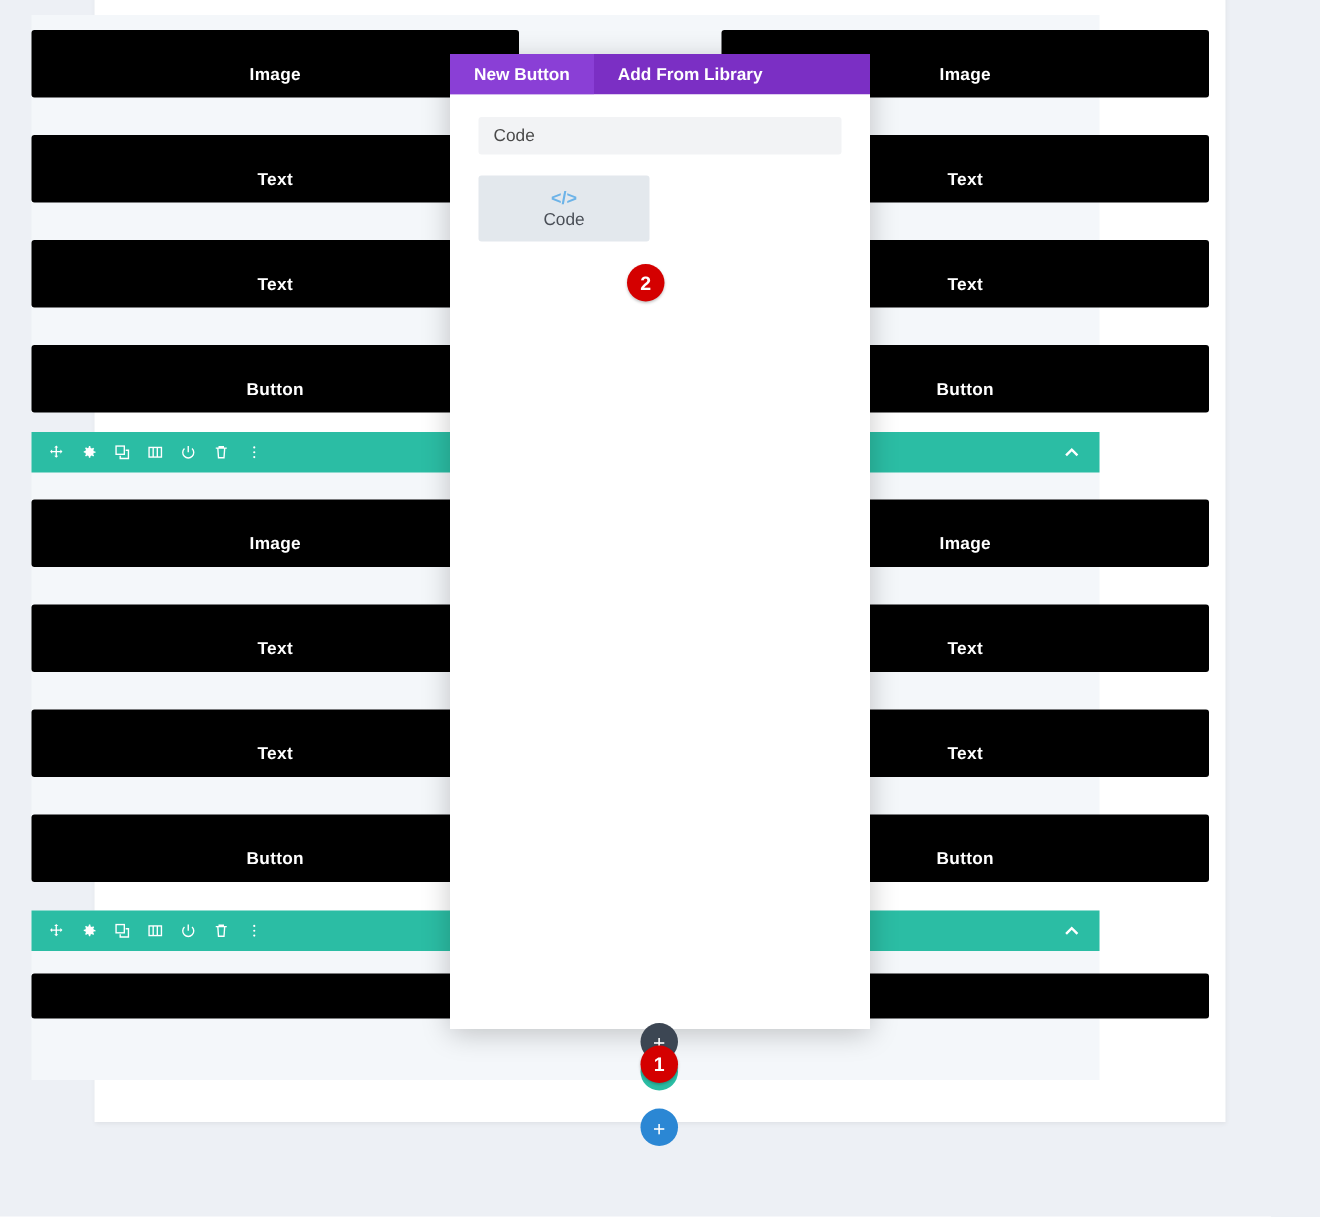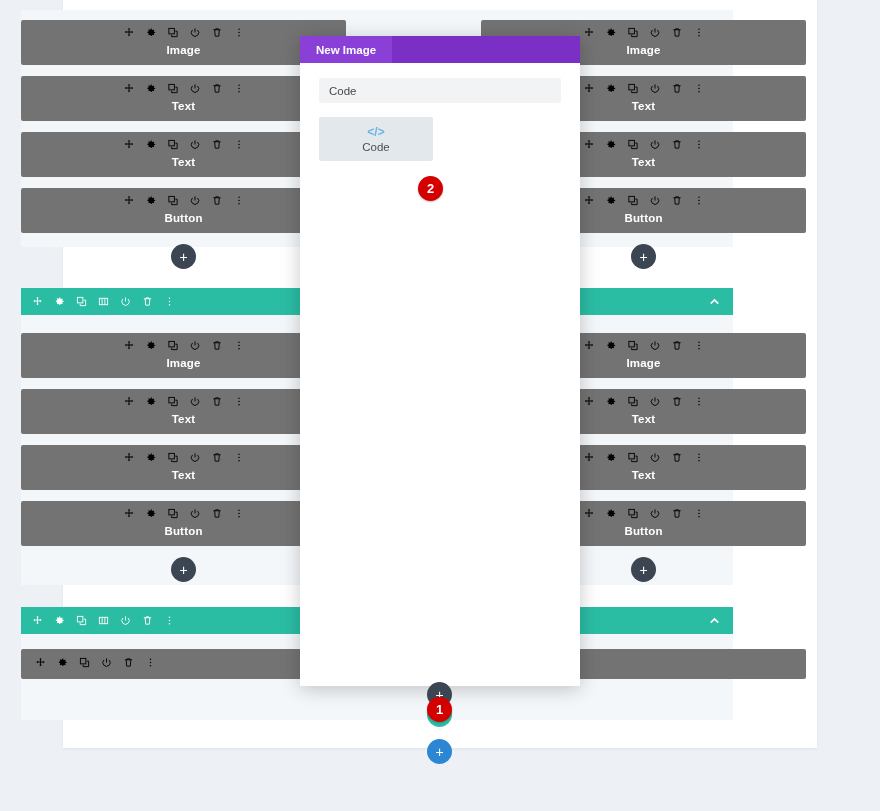--- a/index.html
+++ b/index.html
@@ -74,23 +74,23 @@
   
   .col {
     position: absolute;
     width: 325px;
   }
   .col.left  { left: 21px; }
   .col.right { left: 481px; }
 
   .module {
     position: relative;
-    background: #737373;
+    background: #000000;
     height: 45px;
-    margin-bottom: 11px;
+    margin-bottom: 25px;
     border-radius: 2px;
     overflow: hidden;
   }
   .module .mod-icons {
     position: absolute;
     top: 7px;
     left: 50%;
     transform: translateX(-50%);
     display: flex;
     align-items: center;
@@ -1085,21 +1085,22 @@
 <div class="col right" style="top:649px;">
   <div class="module bare"></div>
 </div>
 
 <div class="float-add dark">+</div>
 <div class="float-add teal">+</div>
 <div class="float-add blue">+</div>
 
 <div class="modal">
   <div class="modal-tabs">
-    <div class="modal-tab active">New Image</div>
+    <div class="modal-tab active">New Button</div>
+    <div class="modal-tab">Add From Library</div>
   </div>
   <div class="modal-body">
     <input class="search-field" type="text" value="Code" style="">
     <div class="mod-grid">
       <div class="mod-card">
         <span class="card-icon">&lt;/&gt;</span>
         <span class="card-label">Code</span>
       </div>
     </div>
   </div>

